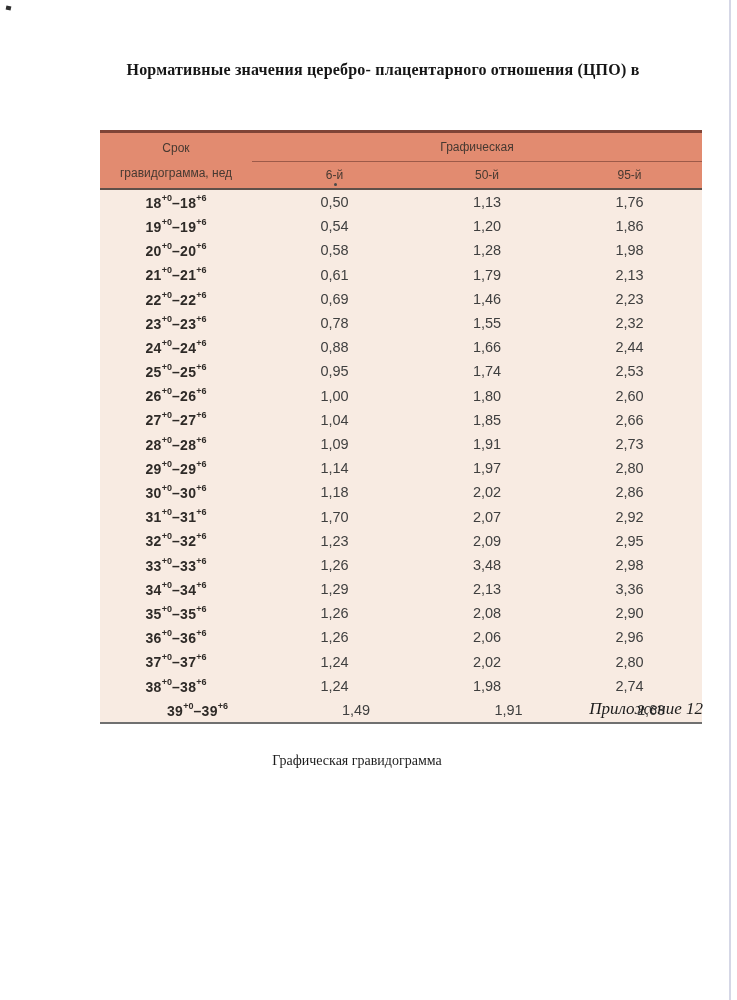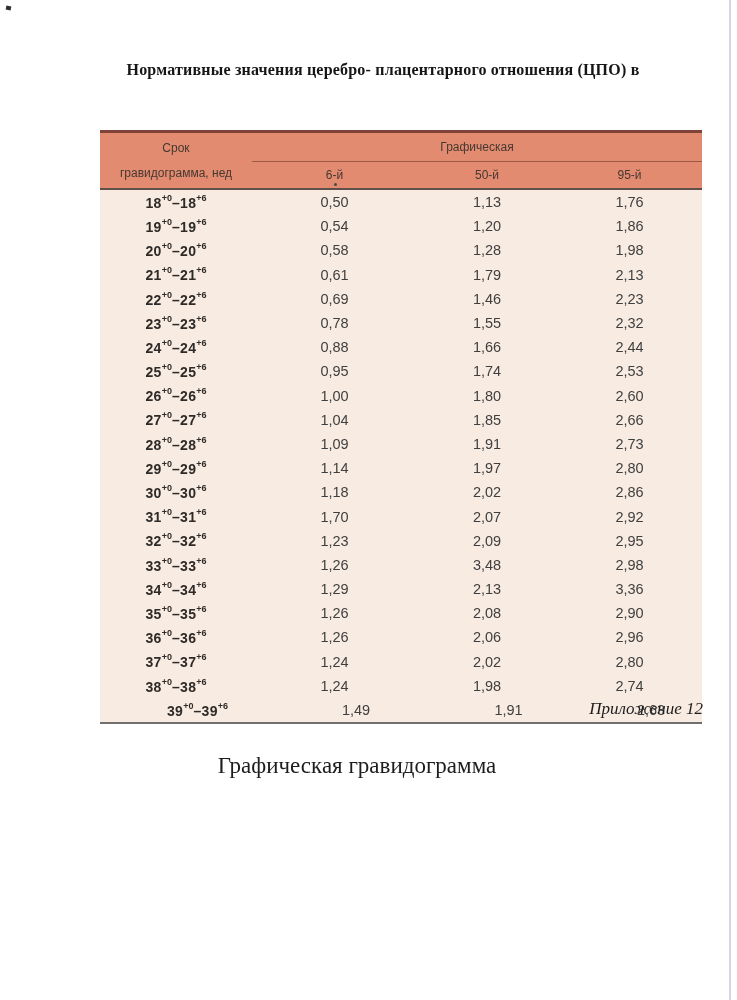--- a/index.html
+++ b/index.html
@@ -56,21 +56,21 @@
   td.col-p95{padding-right:16px;}
 
   
   .appendix{
     position:absolute;top:699px;right:34px;
     font-family:"Liberation Serif",serif;font-style:italic;
     font-size:17px;color:#1c1c1c;
   }
   .figure-caption{
     position:absolute;top:753px;left:0;width:714px;text-align:center;
-    font-family:"Liberation Serif",serif;font-size:23px;color:#1d1d1d;
+    font-family:"Liberation Serif",serif;font-size:14px;color:#1d1d1d;
   }
 
   
   .scan-speck{position:absolute;left:6px;top:6px;width:5px;height:4px;background:#2f2f2f;transform:rotate(12deg);}
   .scan-dot{position:absolute;left:334px;top:183px;width:3px;height:3px;border-radius:50%;background:#4a4a4a;}
   .edge-line{position:absolute;left:729px;top:0;width:2px;height:1000px;background:var(--edge-line);}
 </style>
 </head>
 <body>
 

